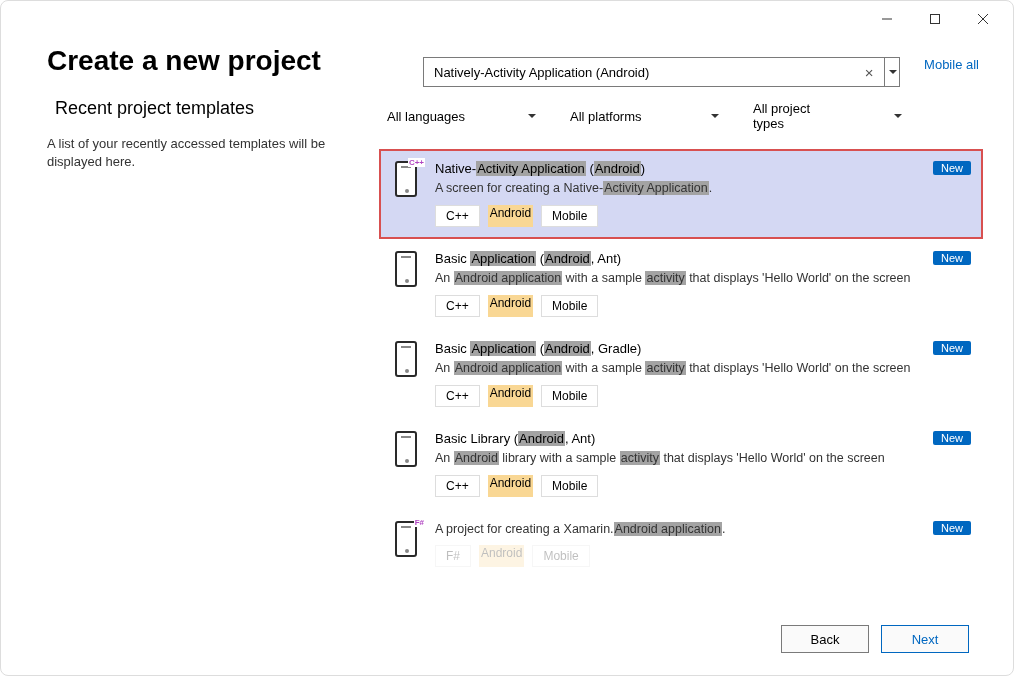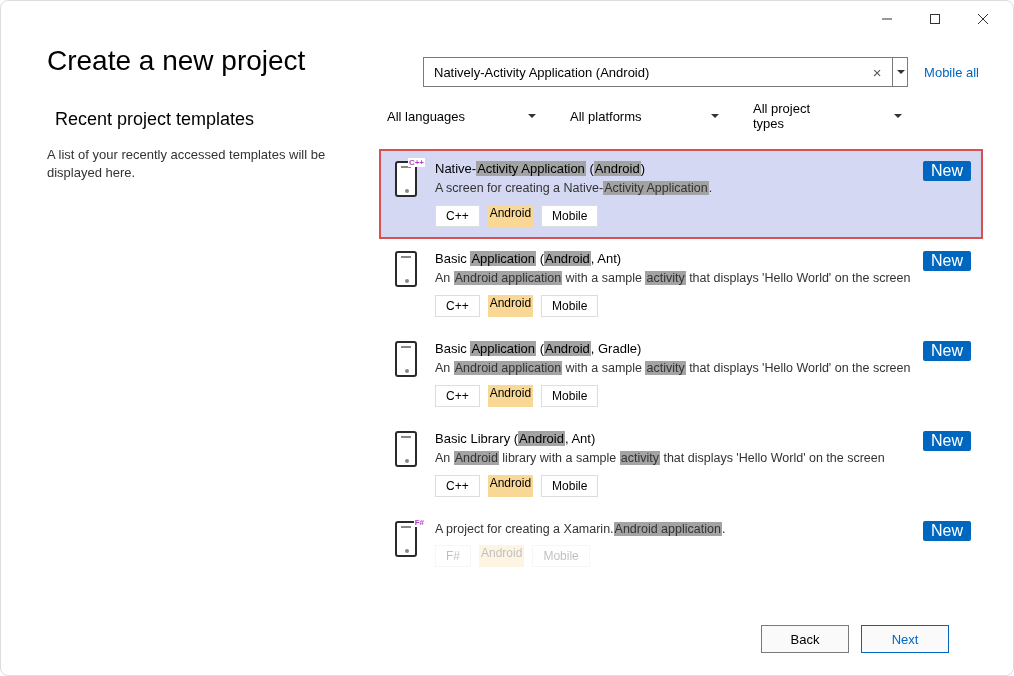--- a/index.html
+++ b/index.html
@@ -35,22 +35,22 @@
       height: calc(100% - 36px - 72px);
     }
     .left {
       width: 330px;
       flex-shrink: 0;
       padding-top: 8px;
       padding-right: 20px;
     }
     .left h1 {
       font-size: 28px;
-      font-weight: 400;
-      margin-bottom: 32px;
+      font-weight: 700;
+      margin-bottom: 21px;
       margin-left: -2px;
     }
     .left h2 {
       font-size: 18px;
       font-weight: 400;
       margin-bottom: 16px;
       margin-left: 6px;
     }
     .left p {
       font-size: 13px;
@@ -59,22 +59,21 @@
       margin-left: -2px;
     }
     .right {
       flex: 1;
       display: flex;
       flex-direction: column;
       padding-top: 20px;
     }
     .search-row {
       display: flex;
-      align-items: center;
-      gap: 12px;
+      gap: 20px;
       margin-bottom: 14px;
       padding-left: 44px;
     }
     .search-box {
       position: relative;
       flex: 1;
       display: flex;
       align-items: center;
     }
     .search-input {
@@ -199,33 +198,33 @@
     .hl {
       background: #a3a3a3;
       padding: 0 1px;
     }
     .badge-new {
       position: absolute;
       top: 10px;
       right: 10px;
       background: #0067c0;
       color: #fff;
-      font-size: 16px;
+      font-size: 11px;
       padding: 1px 8px;
       border-radius: 2px;
     }
     .footer {
       position: absolute;
       bottom: 0; left: 0; right: 0;
       height: 72px;
       display: flex;
       align-items: center;
       justify-content: flex-end;
       gap: 12px;
-      padding-right: 64px;
+      padding-right: 44px;
     }
     .btn {
       width: 88px;
       height: 28px;
       border: 1px solid #7a7a7a;
       background: #fafafa;
       font-family: inherit;
       font-size: 13px;
       cursor: pointer;
     }

